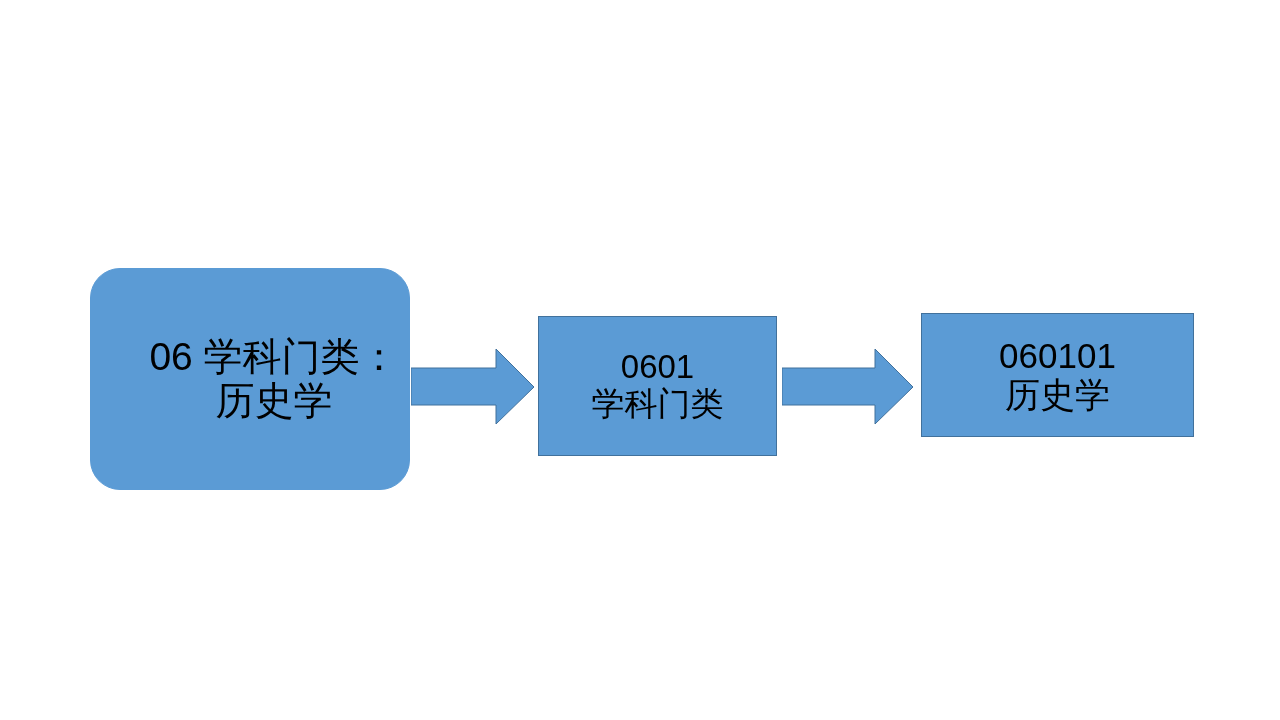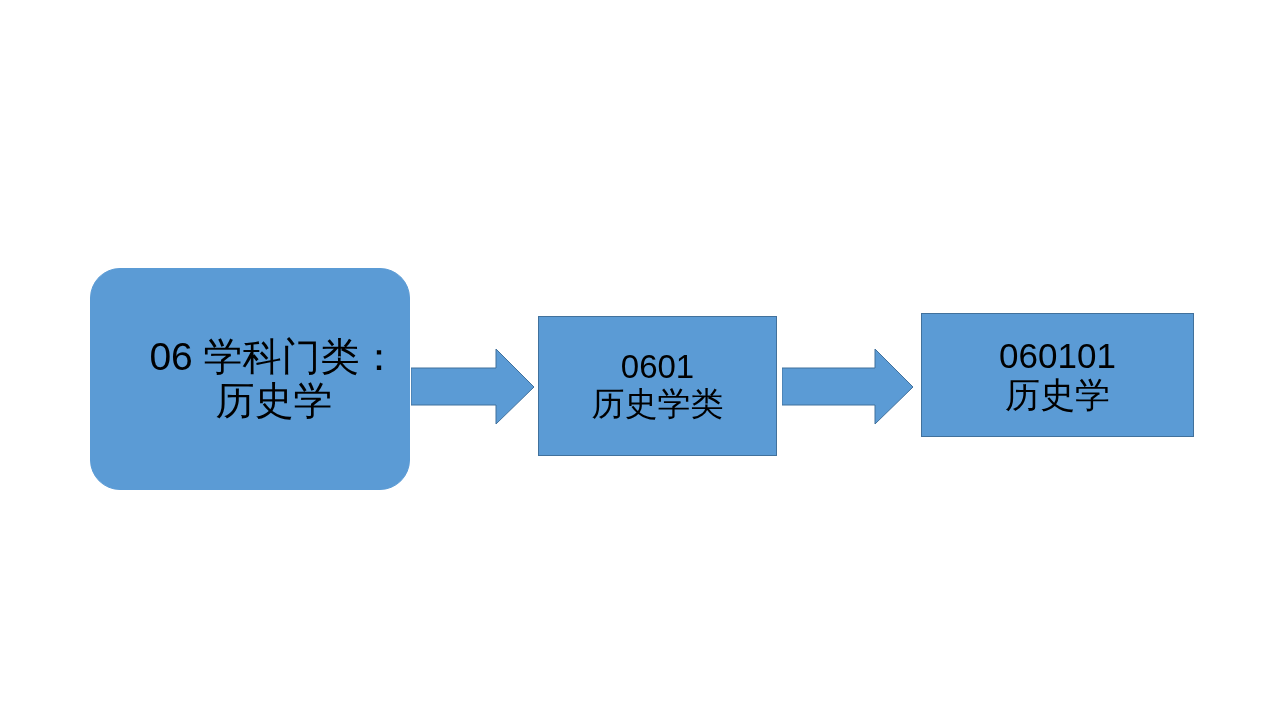--- a/index.html
+++ b/index.html
@@ -97,21 +97,21 @@
   </div>
 
   <div class="arrow" id="arrow-1">
     <svg width="124" height="76" viewBox="0 0 124 76" xmlns="http://www.w3.org/2000/svg">
       <polygon points="0,19 85,19 85,0 123,38 85,75 85,56 0,56" fill="#5b9bd5" stroke="#41719c" stroke-width="1"></polygon>
     </svg>
   </div>
 
   <div class="node sharp" id="node-class">
     <span class="node-line">0601</span>
-    <span class="node-line">历史学类</span>
+    <span class="node-line">学科门类</span>
   </div>
 
   <div class="arrow" id="arrow-2">
     <svg width="132" height="76" viewBox="0 0 132 76" xmlns="http://www.w3.org/2000/svg">
       <polygon points="0,19 93,19 93,0 131,38 93,75 93,56 0,56" fill="#5b9bd5" stroke="#41719c" stroke-width="1"></polygon>
     </svg>
   </div>
 
   <div class="node sharp" id="node-major">
     <span class="node-line">060101</span>

